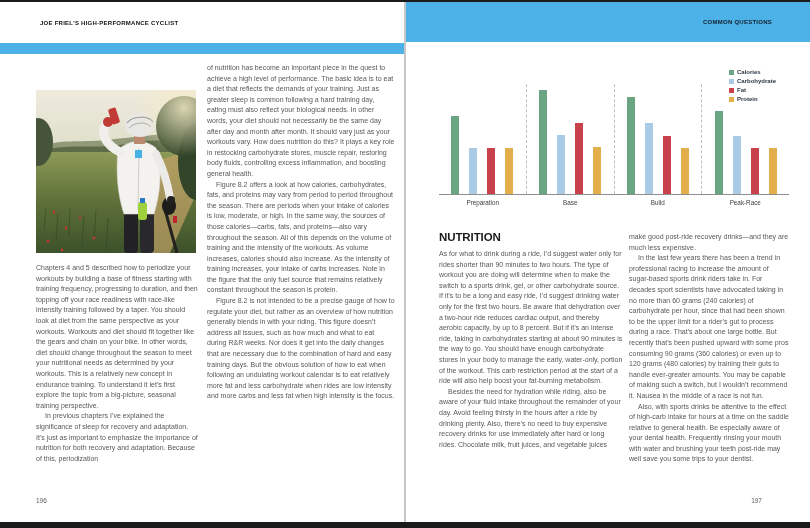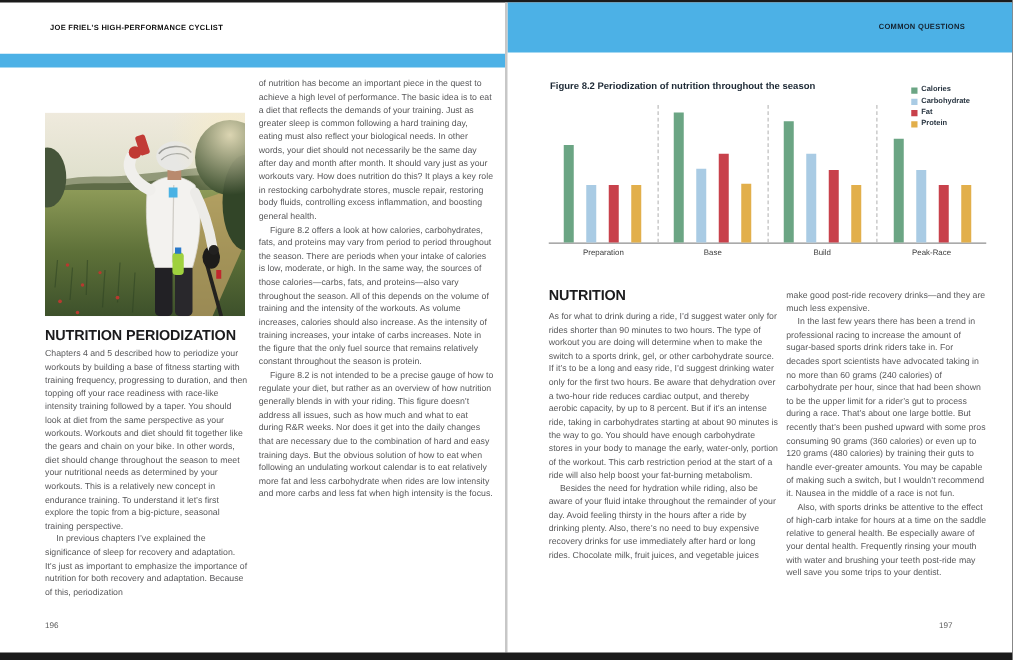--- a/index.html
+++ b/index.html
@@ -141,32 +141,30 @@
       <path d="M93,38 C99,32 110,31 115,37" stroke="#a8a9a4" stroke-width="1" fill="none"></path>
       <circle cx="72" cy="32" r="5" fill="#c03a34"></circle>
       <rect x="74" y="18" width="8" height="16" rx="2" fill="#c23b36" transform="rotate(-18 78 26)"></rect>
       <rect x="102" y="112" width="9" height="18" rx="3" fill="#9fd13e"></rect>
       <rect x="104" y="108" width="5" height="5" fill="#2a79c9"></rect>
       <circle cx="148" cy="18" r="48" fill="url(#flare)"></circle>
     </svg>
   </div>
 
   <div class="col left-col1 body-text">
-    <h2 class="section-heading">NUTRITION PERIODIZATION</h2>
     <p>Chapters 4 and 5 described how to periodize your workouts by building a base of fitness starting with training frequency, progressing to duration, and then topping off your race readiness with race-like intensity training followed by a taper. You should look at diet from the same perspective as your workouts. Workouts and diet should fit together like the gears and chain on your bike. In other words, diet should change throughout the season to meet your nutritional needs as determined by your workouts. This is a relatively new concept in endurance training. To understand it let’s first explore the topic from a big-picture, seasonal training perspective.</p>
     <p class="indent">In previous chapters I’ve explained the significance of sleep for recovery and adaptation. It’s just as important to emphasize the importance of nutrition for both recovery and adaptation. Because of this, periodization</p>
   </div>
   <div class="col left-col2 body-text">
     <p>of nutrition has become an important piece in the quest to achieve a high level of performance. The basic idea is to eat a diet that reflects the demands of your training. Just as greater sleep is common following a hard training day, eating must also reflect your biological needs. In other words, your diet should not necessarily be the same day after day and month after month. It should vary just as your workouts vary. How does nutrition do this? It plays a key role in restocking carbohydrate stores, muscle repair, restoring body fluids, controlling excess inflammation, and boosting general health.</p>
     <p class="indent">Figure 8.2 offers a look at how calories, carbohydrates, fats, and proteins may vary from period to period throughout the season. There are periods when your intake of calories is low, moderate, or high. In the same way, the sources of those calories—carbs, fats, and proteins—also vary throughout the season. All of this depends on the volume of training and the intensity of the workouts. As volume increases, calories should also increase. As the intensity of training increases, your intake of carbs increases. Note in the figure that the only fuel source that remains relatively constant throughout the season is protein.</p>
     <p class="indent">Figure 8.2 is not intended to be a precise gauge of how to regulate your diet, but rather as an overview of how nutrition generally blends in with your riding. This figure doesn’t address all issues, such as how much and what to eat during R&amp;R weeks. Nor does it get into the daily changes that are necessary due to the combination of hard and easy training days. But the obvious solution of how to eat when following an undulating workout calendar is to eat relatively more fat and less carbohydrate when rides are low intensity and more carbs and less fat when high intensity is the focus.</p>
   </div>
   <div class="page-num left">196</div>
 
-  <div class="fig-title">Figure 8.2 Periodization of nutrition throughout the season</div>
   <div class="figure-plot">
       <div class="chart-group">
         <div class="bar" style="height: 78px; background: rgb(107, 165, 132);"></div>
         <div class="bar" style="height: 45.76px; background: rgb(169, 203, 228);"></div>
         <div class="bar" style="height: 45.76px; background: rgb(200, 65, 75);"></div>
         <div class="bar" style="height: 45.76px; background: rgb(226, 175, 75);"></div>
       </div>
       <div class="chart-group">
         <div class="bar" style="height: 104px; background: rgb(107, 165, 132);"></div>
         <div class="bar" style="height: 59.28px; background: rgb(169, 203, 228);"></div>

